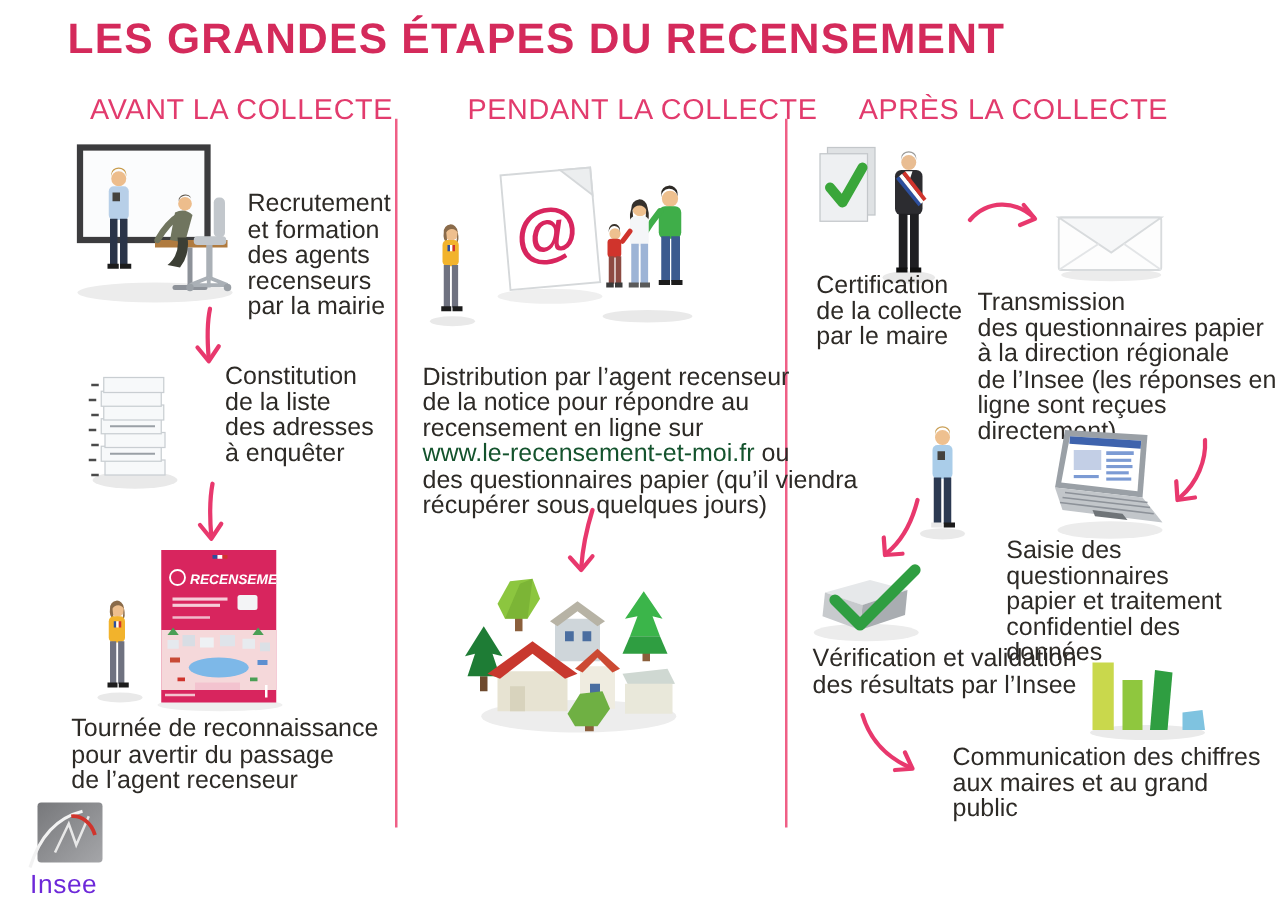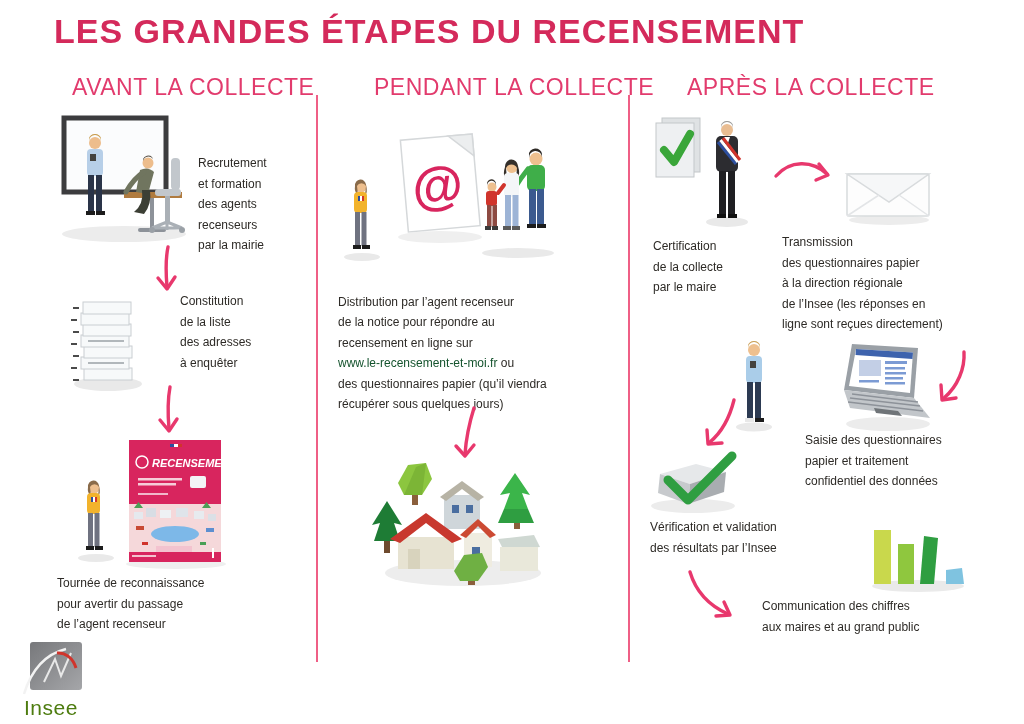--- a/index.html
+++ b/index.html
@@ -5,27 +5,27 @@
   html,body{margin:0;padding:0;background:#fff;}
   .canvas{position:relative;width:1024px;height:724px;background:#ffffff;
           font-family:"Liberation Sans",sans-serif;overflow:hidden;}
   .title{position:absolute;left:54px;top:12px;font-size:34px;font-weight:800;
          color:#d42a5b;letter-spacing:1px;white-space:nowrap;}
   .col-header{position:absolute;top:74px;font-size:23px;font-weight:400;
               color:#e23b6d;letter-spacing:.5px;white-space:nowrap;margin-left:24px;}
   .hdr1{left:48px}.hdr2{left:350px}.hdr3{left:663px}
   .divider{position:absolute;top:95px;height:567px;width:2px;background:#ef5f86;}
   .div1{left:316px}.div2{left:628px}
-  .txt{position:absolute;font-size:12px;line-height:20.5px;color:#2d2a26;
+  .txt{position:absolute;font-size:20px;line-height:20.5px;color:#2d2a26;
        white-space:pre-line;}
   .link{color:#14532d;}
   .illus,.arrow{position:absolute;}
   svg{display:block;overflow:visible;}
   .logo-wrap{position:absolute;left:24px;top:642px;width:64px;}
-  .logo-text{font-size:21px;color:#4d7c0f;margin-top:2px;letter-spacing:.5px;}
+  .logo-text{font-size:21px;color:#6d28d9;margin-top:2px;letter-spacing:.5px;}
 </style>
 </head>
 <body>
 
 <div class="canvas">
 
   <div class="title">LES GRANDES ÉTAPES DU RECENSEMENT</div>
 
   <div class="col-header hdr1">AVANT LA COLLECTE</div>
   <div class="col-header hdr3">APRÈS LA COLLECTE</div>
@@ -284,21 +284,21 @@
   <div class="illus" style="left:843px;top:168px">
     <svg width="92" height="60" viewBox="0 0 92 60">
       <ellipse cx="46" cy="52" rx="40" ry="5" fill="#ececec"></ellipse>
       <rect x="4" y="6" width="82" height="42" rx="2" fill="#fdfdfd" stroke="#d8dbdd" stroke-width="1.5"></rect>
       <polygon points="4,6 86,6 46,34" fill="#f6f7f8" stroke="#d8dbdd" stroke-width="1.5"></polygon>
       <line x1="4" y1="48" x2="36" y2="27" stroke="#e3e5e7" stroke-width="1.5"></line>
       <line x1="86" y1="48" x2="56" y2="27" stroke="#e3e5e7" stroke-width="1.5"></line>
     </svg>
   </div>
 
-  <div class="txt" style="left:653px;top:236px">Certification
+  <div class="txt" style="left:653px;top:218px">Certification
 de la collecte
 par le maire</div>
   <div class="txt" style="left:782px;top:232px">Transmission
 des questionnaires papier
 à la direction régionale
 de l’Insee (les réponses en
 ligne sont reçues directement)</div>
 
   <div class="illus" style="left:733px;top:340px">
     <svg width="42" height="94" viewBox="0 0 42 94">

